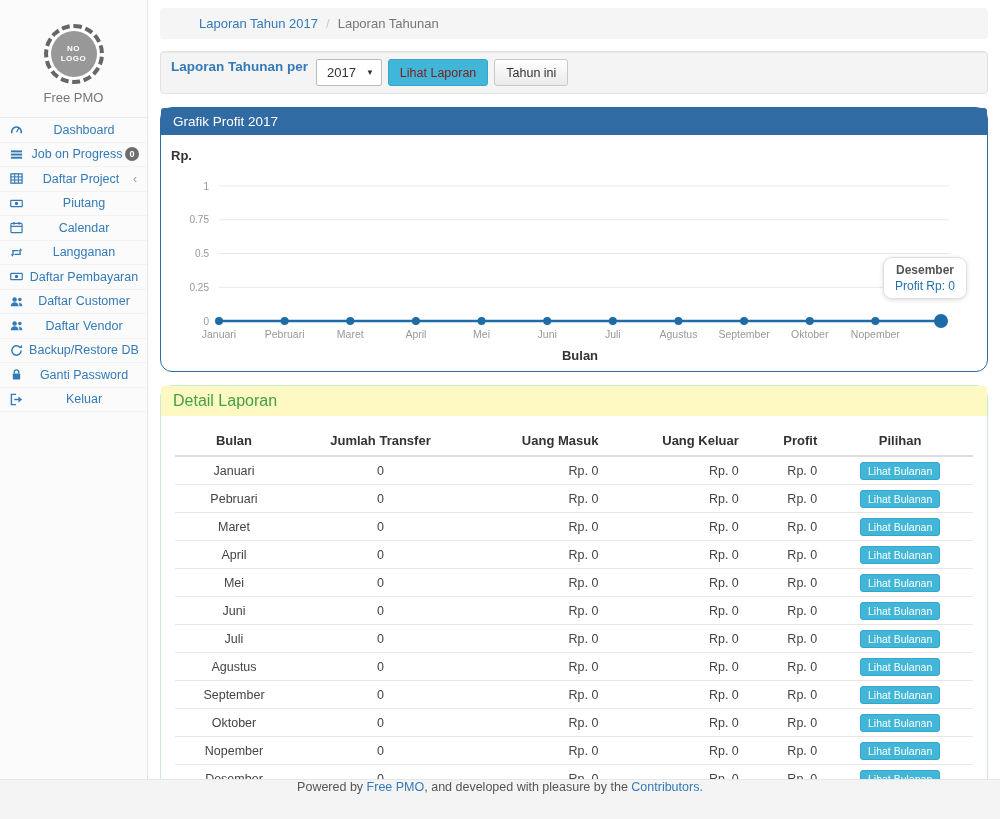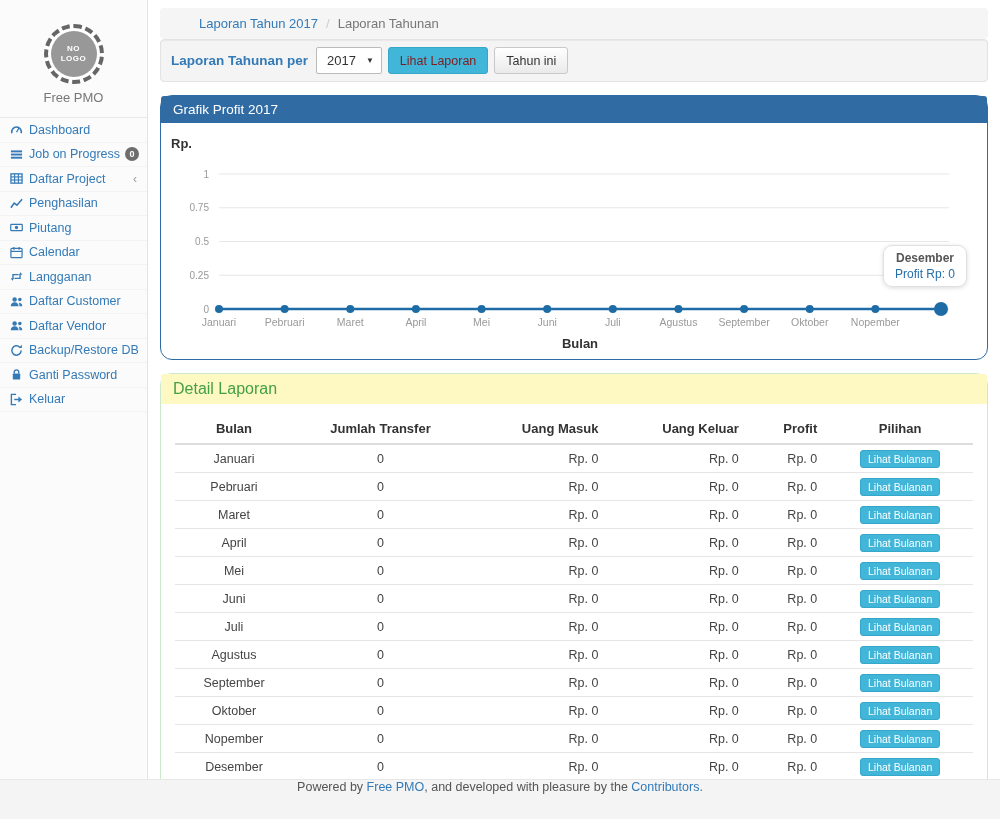--- a/index.html
+++ b/index.html
@@ -43,21 +43,21 @@
     height:24.5px;
     color:#337ab7;
     text-decoration:none;
     border-bottom:1px solid #f3f3f3;
     cursor:pointer;
     font-size:12.5px;
     white-space:nowrap;
   }
   .nav-icon { width:14px; height:14px; margin-right:6px; display:inline-flex; align-items:center; justify-content:center; color:#337ab7; flex:0 0 14px; }
   .nav-icon svg { width:13px; height:13px; }
-  .nav-label { flex:1; overflow:hidden; text-overflow:ellipsis; }
+  .nav-label { flex:1; overflow:hidden; text-overflow:ellipsis;text-align:center; }
   .nav-badge {
     background:#6e6e6e; color:#fff; font-size:9px; font-weight:bold;
     min-width:14px; height:14px; border-radius:8px;
     display:inline-flex; align-items:center; justify-content:center;
     padding:0 4px;
   }
   .nav-chevron { color:#999; font-size:12px; padding-right:2px; }
 
   
   .content { flex:1; min-width:0; padding:8px 12px 0; background:#fff; overflow:hidden; }
@@ -65,25 +65,26 @@
   .breadcrumb {
     background:#f5f5f5; border-radius:4px;
     padding:8px 15px; font-size:13px;
     display:flex; align-items:center; gap:8px;
   }
   .breadcrumb a { color:#337ab7; text-decoration:none; cursor:pointer;margin-left:24px; }
   .crumb-sep { color:#ccc; }
   .crumb-current { color:#777; }
 
   .well {
+    margin-top:12px;
     background:#f4f4f4;
     border:1px solid #e3e3e3;
     border-radius:4px;
     padding:7px 10px;
-    display:flex; align-items:center; gap:6px;
+    display:flex; align-items:flex-start; gap:6px;
     box-shadow: inset 0 1px 1px rgba(0,0,0,0.05);
   }
   .well-label { color:#337ab7; font-weight:bold; font-size:13.5px; margin-right:2px; }
   .year-select {
     background:#fff; border:1px solid #bbb; border-radius:2px;
     height:27px; padding:0 7px 0 10px;
     display:inline-flex; align-items:center; gap:10px;
     cursor:pointer; color:#333;
   }
   .caret { font-size:8px; color:#333; }
@@ -190,28 +191,20 @@
                 <line x1="5" y1="2" x2="5" y2="12" stroke="currentColor" stroke-width="1.2"></line>
                 <line x1="9" y1="2" x2="9" y2="12" stroke="currentColor" stroke-width="1.2"></line>
               </svg>
             </span>
             <span class="nav-label">Daftar Project</span>
             <span class="nav-chevron">‹</span>
           </a>
           <a class="nav-item">
             <span class="nav-icon">
               <svg viewBox="0 0 14 14">
-                <polyline points="1,11.5 4.5,6.5 7.5,8.8 13,2.5" fill="none" stroke="currentColor" stroke-width="1.7"></polyline>
-              </svg>
-            </span>
-            <span class="nav-label">Penghasilan</span>
-          </a>
-          <a class="nav-item">
-            <span class="nav-icon">
-              <svg viewBox="0 0 14 14">
                 <rect x="0.8" y="3.6" width="12.4" height="6.8" rx="0.8" fill="none" stroke="currentColor" stroke-width="1.3"></rect>
                 <circle cx="7" cy="7" r="1.8" fill="currentColor"></circle>
               </svg>
             </span>
             <span class="nav-label">Piutang</span>
           </a>
           <a class="nav-item">
             <span class="nav-icon">
               <svg viewBox="0 0 14 14">
                 <rect x="1" y="2.6" width="12" height="10" rx="1" fill="none" stroke="currentColor" stroke-width="1.3"></rect>
@@ -225,20 +218,29 @@
           <a class="nav-item">
             <span class="nav-icon">
               <svg viewBox="0 0 14 14">
                 <path d="M3.2 9.5V5h6" fill="none" stroke="currentColor" stroke-width="1.5"></path>
                 <path d="M10.8 4.5V9h-6" fill="none" stroke="currentColor" stroke-width="1.5"></path>
                 <path d="M2.6 11.6 0.8 9h3.6z" fill="currentColor"></path>
                 <path d="M11.4 2.4 13.2 5H9.6z" fill="currentColor"></path>
               </svg>
             </span>
             <span class="nav-label">Langganan</span>
+          </a>
+          <a class="nav-item">
+            <span class="nav-icon">
+              <svg viewBox="0 0 14 14">
+                <rect x="0.8" y="3.6" width="12.4" height="6.8" rx="0.8" fill="none" stroke="currentColor" stroke-width="1.3"></rect>
+                <circle cx="7" cy="7" r="1.8" fill="currentColor"></circle>
+              </svg>
+            </span>
+            <span class="nav-label">Daftar Pembayaran</span>
           </a>
           <a class="nav-item">
             <span class="nav-icon">
               <svg viewBox="0 0 14 14" fill="currentColor">
                 <circle cx="5" cy="4.8" r="2.4"></circle>
                 <path d="M0.8 12c0-2.6 1.9-4.1 4.2-4.1S9.2 9.4 9.2 12z"></path>
                 <circle cx="10.6" cy="4.9" r="1.9"></circle>
                 <path d="M9.8 8.2c2 .3 3.4 1.7 3.4 3.8h-3z"></path>
               </svg>
             </span>

